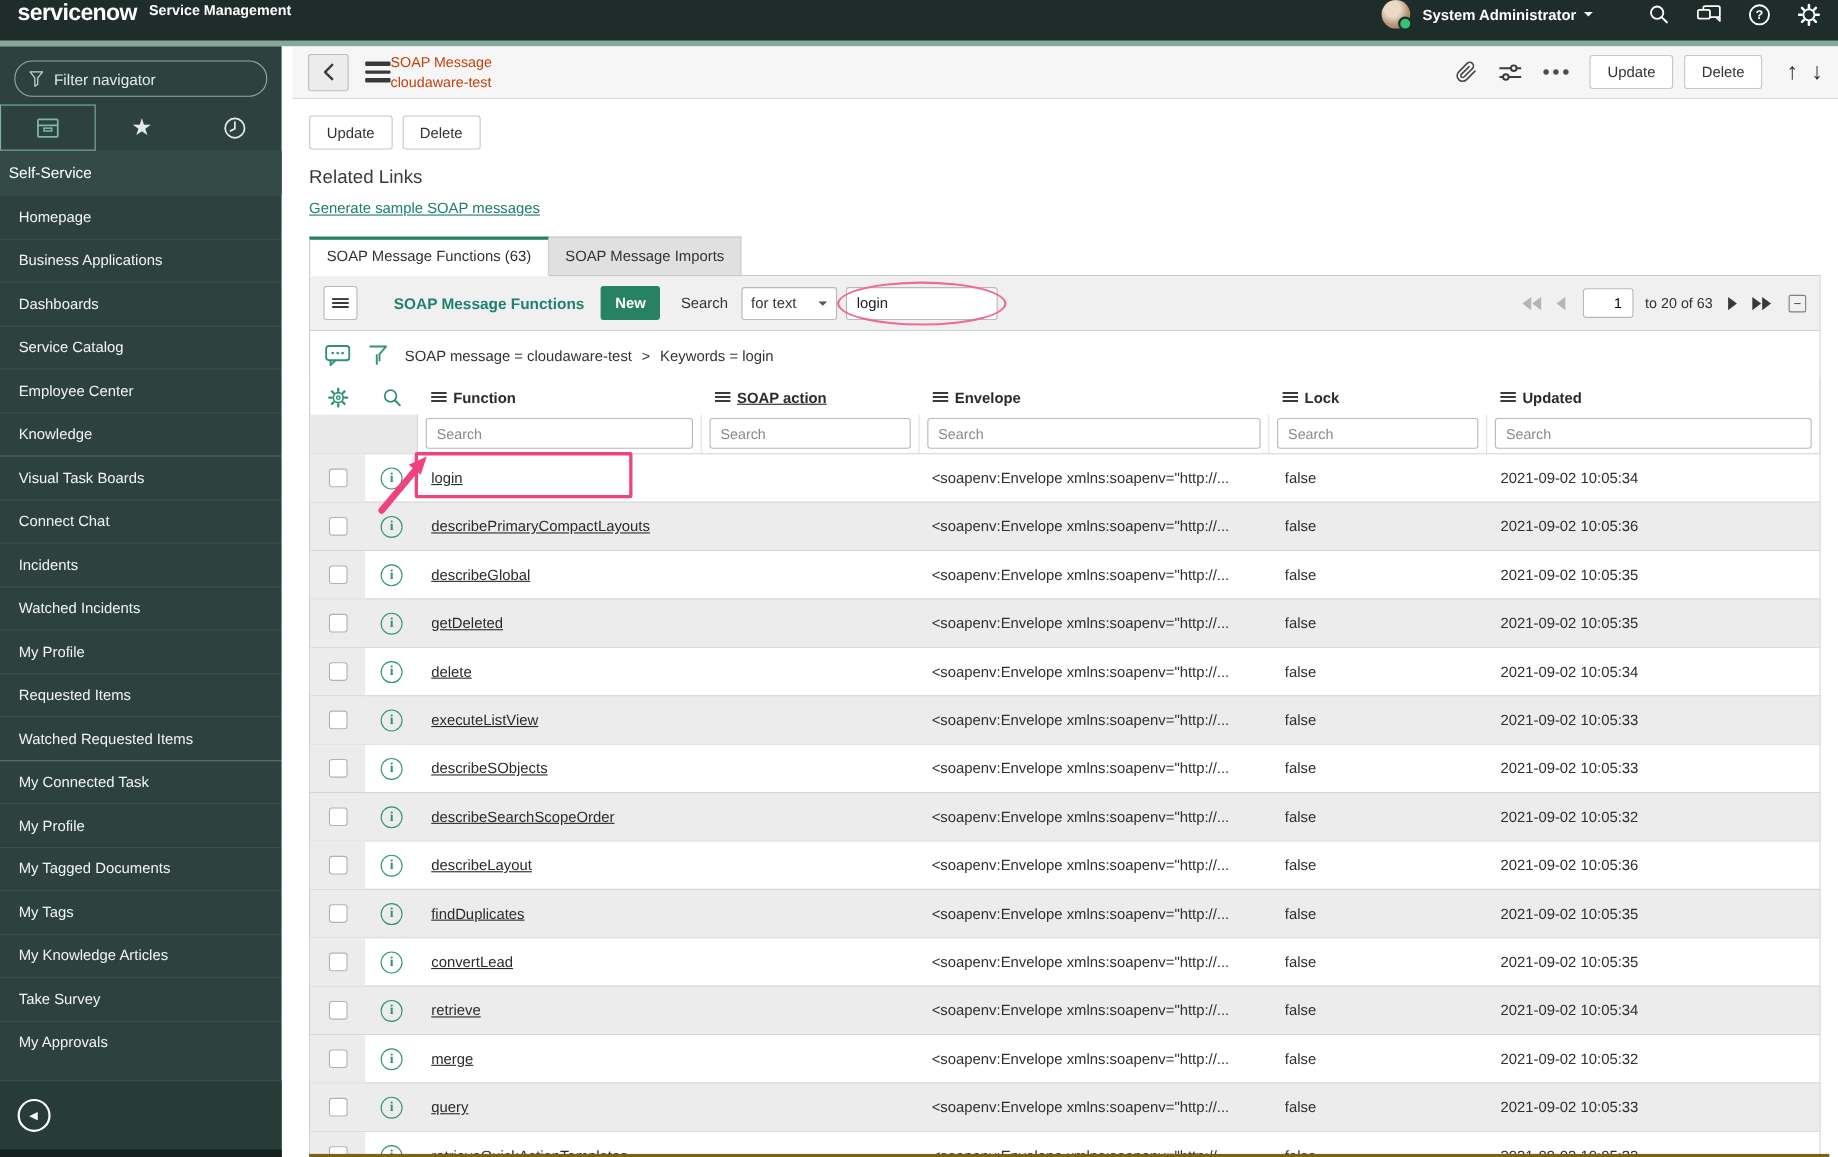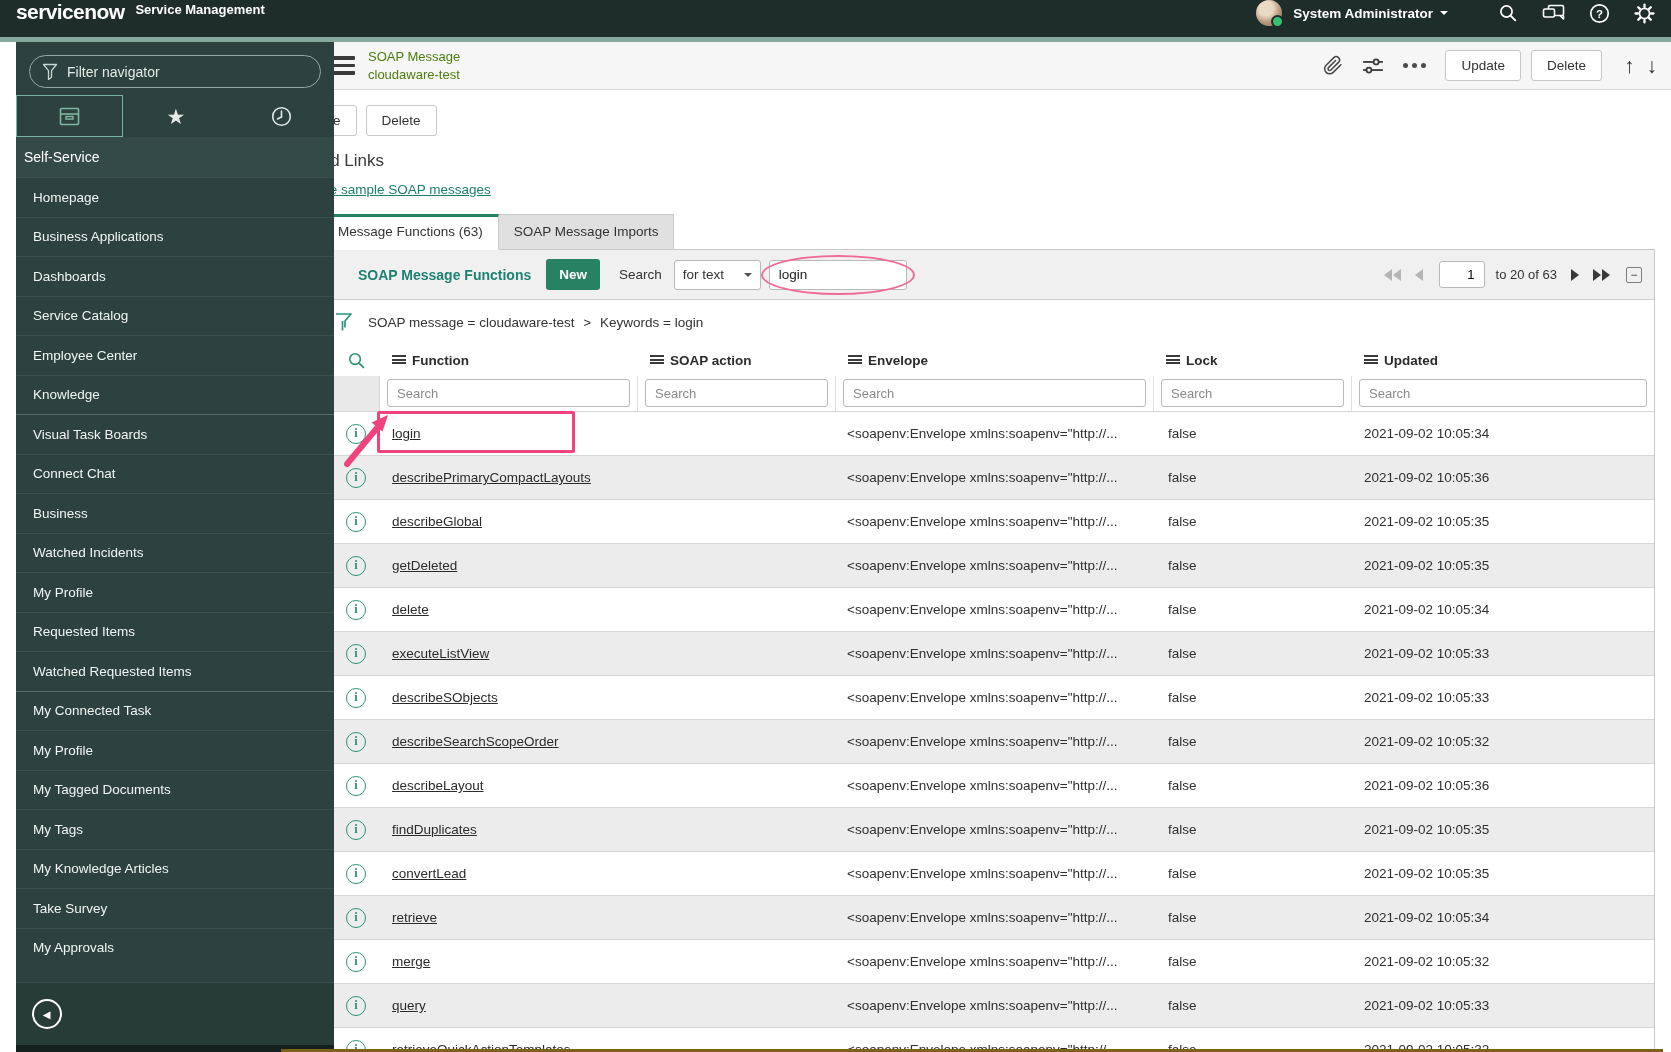--- a/index.html
+++ b/index.html
@@ -20,21 +20,21 @@
 .user-name { font-size:13.5px; font-weight:600; margin:0 7px 0 11px; }
 .caret-down { width:0; height:0; border:4.5px solid transparent; border-top-color:#fff; margin-top:4px; }
 .tb-icon { margin-left:24px; display:flex; align-items:center; cursor:pointer; }
 .tb-icon:first-of-type { margin-left:0; }
 .tb-gap { width:26px; }
 
 
 .accent { position:absolute; top:37px; left:0; right:0; height:5px; background:#85a99c; z-index:9; }
 
 
-.sidebar { position:absolute; top:42px; left:16px; bottom:0; width:318px; background:#2d423e; color:#eef3f1; z-index:5; }
+.sidebar { position:absolute; top:42px; left:0; bottom:0; width:256px; background:#2d423e; color:#eef3f1; z-index:5; }
 .filter-box { margin:13px 13px 0 13px; height:33px; border:1px solid #93aba3; border-radius:17px;
   display:flex; align-items:center; padding:0 12px; gap:9px; }
 .filter-box input { flex:1; background:transparent; border:none; outline:none; color:#e9f0ed; font-size:14px;
   font-family:"Liberation Sans", sans-serif; }
 .filter-box input::placeholder { color:#e2eae6; opacity:1; }
 .side-tabs { display:flex; height:42px; margin-top:7px; }
 .side-tab { flex:1; display:flex; align-items:center; justify-content:center; cursor:pointer; }
 .side-tab.active { border:1px solid #79b3a0; background:#2d423e; }
 .star-glyph { font-size:21px; color:#e3eae7; line-height:1; }
 .nav-section { height:40px; background:#334a46; display:flex; align-items:center; padding-left:8px;
@@ -50,21 +50,21 @@
 .collapse-circle span { font-size:10px; color:#fff; margin-right:1px; }
 
 
 .main { position:absolute; top:42px; left:266px; right:0; bottom:0; background:#fff; }
 .form-header { height:48px; background:#f6f6f6; border-bottom:1px solid #d9d9d9;
   display:flex; align-items:center; padding:0 14px; }
 .back-btn { width:37px; height:34px; background:#ececec; border:1px solid #bdbdbd; border-radius:3px;
   display:flex; align-items:center; justify-content:center; cursor:pointer; }
 .burger { display:inline-flex; flex-direction:column; gap:4px; margin-left:15px; cursor:pointer; }
 .burger i { display:block; width:23px; height:3.5px; background:#3a3a3a; border-radius:1px; }
-.fh-title { margin-left:13px; font-size:13px; color:#4d7c0f; line-height:1.35; }
+.fh-title { font-size:13px; color:#c2410c; line-height:1.35; }
 .fh-right { margin-left:auto; display:flex; align-items:center; }
 .fh-icon { margin-right:19px; display:flex; align-items:center; cursor:pointer; }
 .dots { display:flex; gap:4px; margin-right:19px; cursor:pointer; }
 .dots i { width:5px; height:5px; border-radius:50%; background:#4c4c4c; }
 .btn { background:#fff; border:1px solid #c6c6c6; border-radius:3px; padding:7px 15px;
   font-size:13.5px; color:#333; cursor:pointer; font-family:"Liberation Sans", sans-serif; }
 .fh-right .btn { margin-right:10px; }
 .arrow-glyph { font-size:21px; color:#2f2f2f; font-weight:bold; cursor:pointer; }
 .fh-right .arrow-glyph { margin-left:12px; }
 
@@ -117,21 +117,21 @@
 .crumb-icon { margin-right:15px; display:flex; cursor:pointer; }
 .crumb-text { font-size:13.5px; color:#333; }
 .crumb-sep { margin:0 9px; color:#333; font-size:13px; }
 
 .thead { display:flex; align-items:center; height:32px; font-size:13.5px; font-weight:700; color:#2b2b2b; }
 .icon-cell { width:50px; display:flex; justify-content:center; }
 .icon-cell2 { width:48px; display:flex; justify-content:center; }
 .hcell { display:flex; align-items:center; padding-left:12px; }
 .col-menu { display:inline-block; width:14px; height:10px; margin-right:6px;
   background:repeating-linear-gradient(#3a3a3a 0 2px, transparent 2px 3.6px); }
-.w-fn { width:258px; } .w-action { width:198px; } .w-env { width:318px; } .w-lock { width:198px; }
+.w-fn { width:258px; } .w-action { width:198px;text-decoration:underline; } .w-env { width:318px; } .w-lock { width:198px; }
 .w-upd { flex:1; }
 .search-row { display:flex; height:35px; }
 .sfirst { width:98px; background:#e9e9e9; border-right:1px solid #d8d8d8; }
 .scell { padding:3px 7px 3px 7px; border-right:1px solid #e0e0e0; }
 .scell:last-child { border-right:none; }
 .scell input { width:100%; height:28px; border:1px solid #b9b9b9; border-radius:3px; padding:0 9px;
   font-size:13px; color:#333; font-family:"Liberation Sans", sans-serif; }
 .scell input::placeholder { color:#8a8a8a; opacity:1; }
 
 .trow { display:flex; align-items:stretch; height:44px; border-top:1px solid #d6d6d6;
@@ -238,21 +238,21 @@
     <div class="nav-section">Self-Service</div>
     <div>
         <div class="nav-item">Homepage</div>
         <div class="nav-item">Business Applications</div>
         <div class="nav-item">Dashboards</div>
         <div class="nav-item">Service Catalog</div>
         <div class="nav-item">Employee Center</div>
         <div class="nav-item">Knowledge</div>
         <div class="nav-item divider">Visual Task Boards</div>
         <div class="nav-item">Connect Chat</div>
-        <div class="nav-item">Business</div>
+        <div class="nav-item">Incidents</div>
         <div class="nav-item">Watched Incidents</div>
         <div class="nav-item">My Profile</div>
         <div class="nav-item">Requested Items</div>
         <div class="nav-item">Watched Requested Items</div>
         <div class="nav-item divider">My Connected Task</div>
         <div class="nav-item">My Profile</div>
         <div class="nav-item">My Tagged Documents</div>
         <div class="nav-item">My Tags</div>
         <div class="nav-item">My Knowledge Articles</div>
         <div class="nav-item">Take Survey</div>

